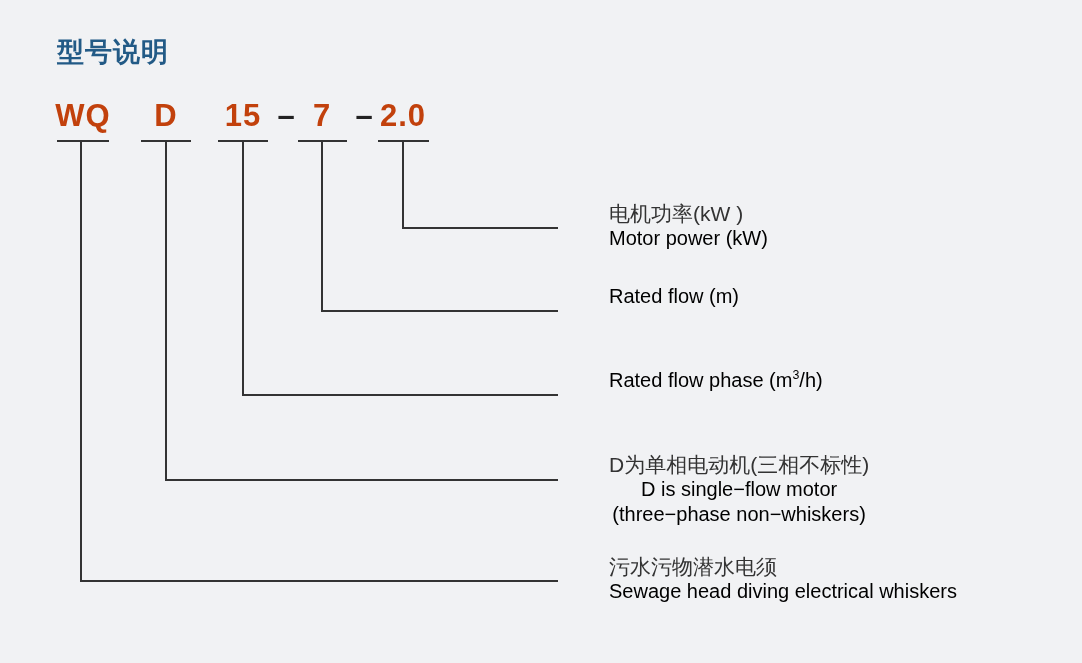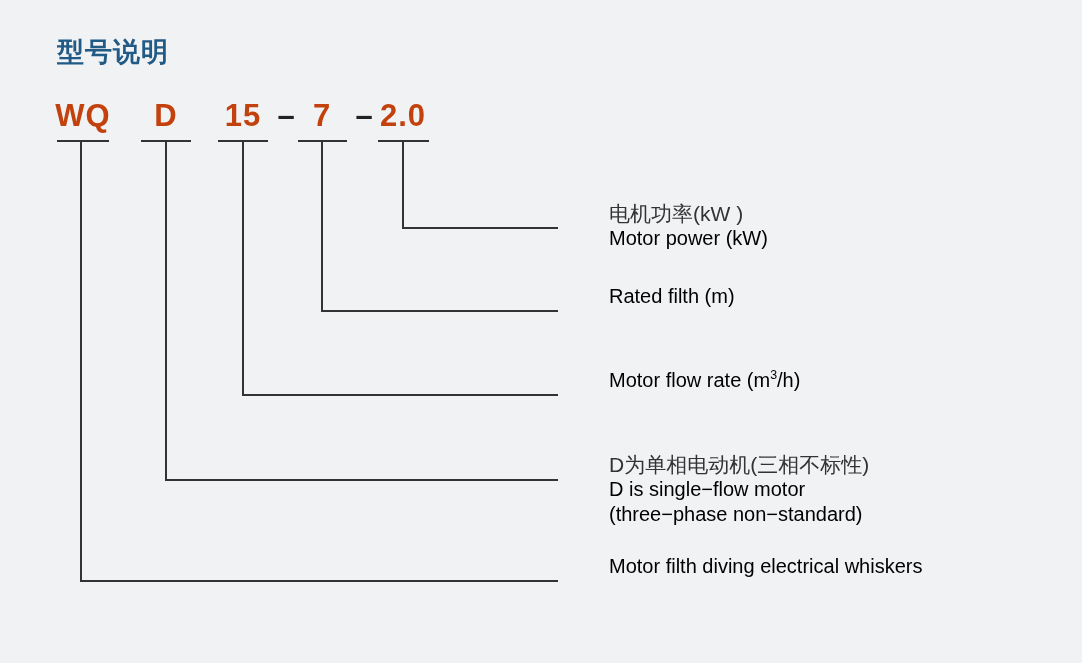--- a/index.html
+++ b/index.html
@@ -135,30 +135,31 @@
       <path d="M81,141 L81,581 L558,581"></path>
     </g>
   </svg>
 
   <div class="label-block" style="top:201px;">
     <div class="label-cn">电机功率(kW )</div>
     <div class="label-en">Motor power (kW)</div>
   </div>
 
   <div class="label-block" style="top:284px;">
-    <div class="label-en">Rated filth (m)</div>
+    <div class="label-en">Rated flow (m)</div>
   </div>
 
   <div class="label-block" style="top:368px;">
-    <div class="label-en"><span>Motor flow rate (m</span><span class="sup">3</span><span>/h)</span></div>
+    <div class="label-en"><span>Rated flow phase (m</span><span class="sup">3</span><span>/h)</span></div>
   </div>
 
-  <div class="label-block" style="top:452px;">
+  <div class="label-block" style="top:452px;text-align:center;">
     <div class="label-cn">D为单相电动机(三相不标性)</div>
     <div class="label-en">D is single−flow motor</div>
-    <div class="label-en">(three−phase non−standard)</div>
+    <div class="label-en">(three−phase non−whiskers)</div>
   </div>
 
   <div class="label-block" style="top:554px;">
-    <div class="label-en">Motor filth diving electrical whiskers</div>
+    <div class="label-cn">污水污物潜水电须</div>
+    <div class="label-en">Sewage head diving electrical whiskers</div>
   </div>
 
 </div>
 
 </body></html>

